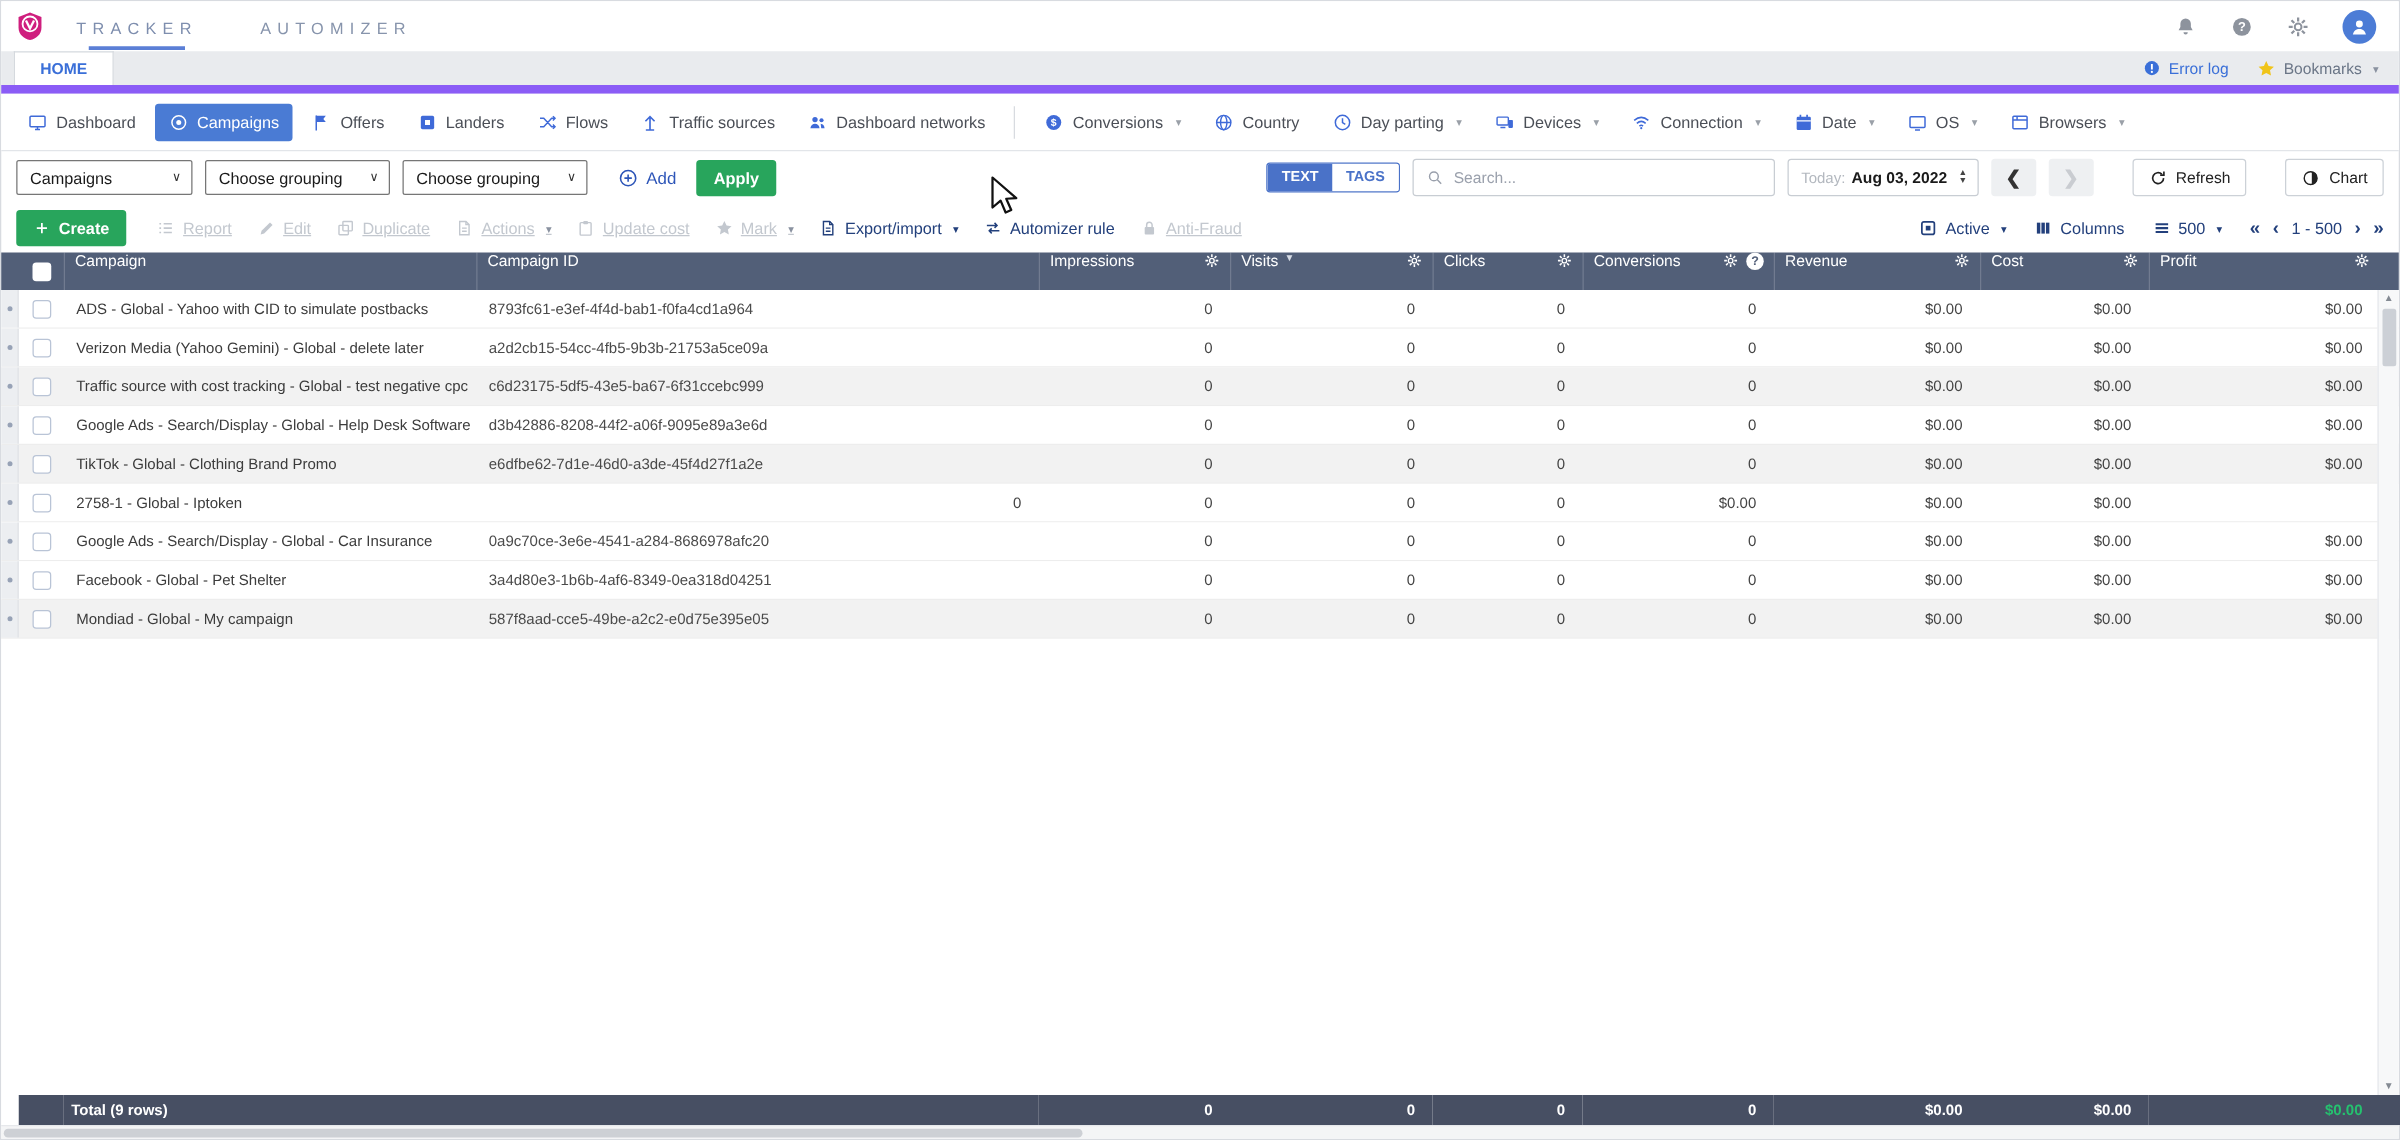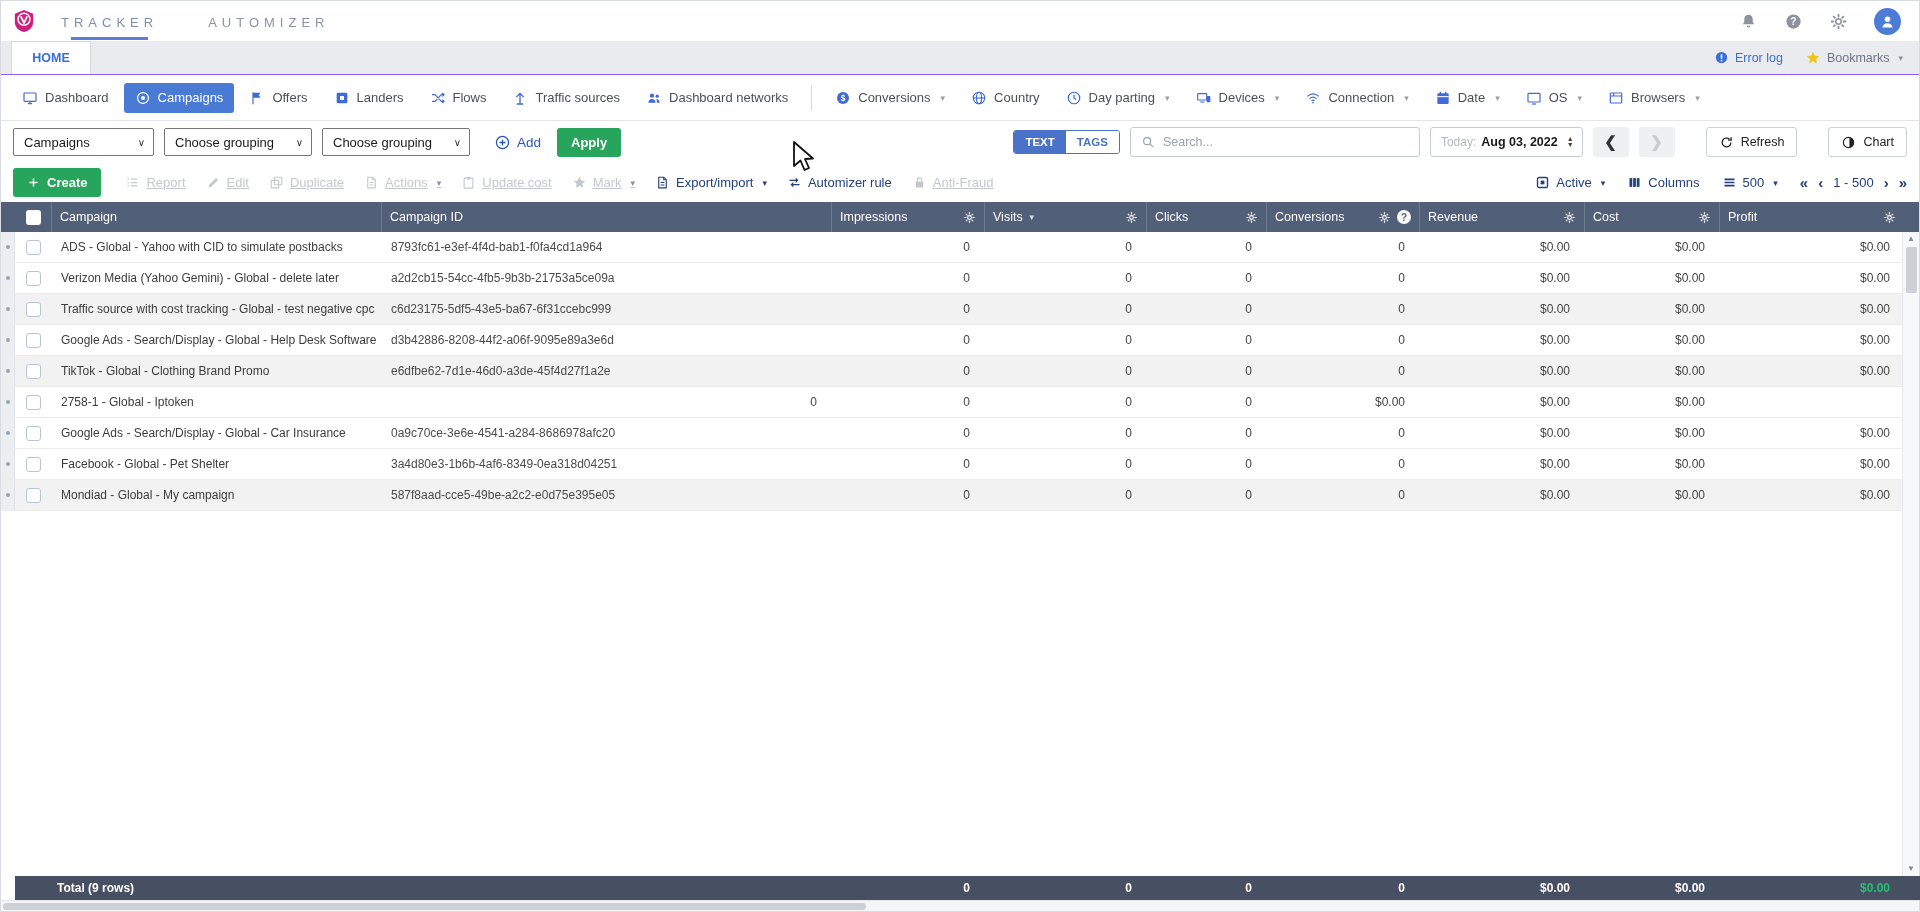--- a/index.html
+++ b/index.html
@@ -14,21 +14,21 @@
   .brandtab { position:relative; font-size:13px; letter-spacing:5px; color:#8794ac; margin-right:42px; padding:12px 4px 10px; cursor:pointer; }
   .brandtab.active { color:#7e8eae; }
   .brandtab.active::after { content:""; position:absolute; left:14px; right:14px; bottom:0; height:3px; background:#5b7fd6; }
   .topspacer { flex:1; }
   .topicons { display:flex; align-items:center; gap:26px; color:#8d939d; }
   .topicons .tbtn { font-size:19px; color:#8d939d; cursor:pointer; line-height:0; }
   .avatar { width:27px; height:27px; border-radius:50%; background:#4c7cd6; display:flex; align-items:center; justify-content:center; cursor:pointer; }
   .avatar svg { width:17px; height:17px; }
 
   
-  .tabrow { height:34px; background:#e9ebee; border-bottom:1px solid #8b5cf6; display:flex; align-items:stretch; flex:0 0 auto; }
+  .tabrow { height:34px; background:#e9ebee; border-bottom:7px solid #8b5cf6; display:flex; align-items:stretch; flex:0 0 auto; }
   .hometab { margin-left:10px; width:80px; background:#fff; border:1px solid #d5d9de; border-bottom:none; display:flex; align-items:center; justify-content:center; font-size:12.5px; font-weight:bold; color:#3a6fd8; cursor:pointer; }
   .tabrow-right { margin-left:auto; display:flex; align-items:center; gap:22px; padding-right:16px; font-size:12.5px; }
   .errorlog { color:#3a6fd8; cursor:pointer; display:flex; align-items:center; gap:6px; }
   .errorlog .ic { font-size:15px; color:#3a6fd8; }
   .bookmarks { color:#6b7687; cursor:pointer; display:flex; align-items:center; gap:6px; }
   .bookmarks .ic { font-size:16px; color:#f0c419; }
   .caret { font-size:9px; color:#8a92a0; margin-left:3px; }
 
   
   .navrow { height:46px; background:#fff; border-bottom:1px solid #e2e5e9; display:flex; align-items:center; padding:0 10px; gap:4px; flex:0 0 auto; }
@@ -78,21 +78,21 @@
   .btn-create .ic { font-size:13px; }
   .arspacer { flex:1; }
   .arright { display:flex; align-items:center; gap:22px; color:#23407c; font-size:13px; }
   .pag { display:flex; align-items:center; gap:10px; font-size:13px; color:#23407c; }
   .pag .pbtn { font-size:15px; font-weight:bold; cursor:pointer; color:#23407c; }
 
   
   .tablewrap { flex:1; display:flex; flex-direction:column; position:relative; min-height:0; }
   .grid { display:grid; grid-template-columns:14px 36px 330px 450px 153px 162px 120px 153px 165px 135px 185px 17px; }
   .thead { background:#525f78; color:#fff; height:30px; flex:0 0 auto; }
-  .thead .hc { display:flex; align-items:center; padding:0 8px; font-size:12.5px; border-left:1px solid rgba(255,255,255,.18); overflow:hidden; white-space:nowrap; }
+  .thead .hc { display:flex; padding:0 8px; font-size:12.5px; border-left:1px solid rgba(255,255,255,.18); overflow:hidden; white-space:nowrap; }
   .thead .hc:first-child, .thead .hc:nth-child(2) { border-left:none; }
   .thead .hgear { margin-left:auto; color:#fff; font-size:13px; cursor:pointer; line-height:0; }
   .thead .hhelp { width:14px; height:14px; border-radius:50%; background:#fff; color:#525f78; font-size:10px; font-weight:bold; display:flex; align-items:center; justify-content:center; margin-left:6px; cursor:pointer; }
   .thead .sort { font-size:8px; margin-left:5px; color:#d7dce6; }
   .hcheck { width:15px; height:15px; background:#fff; border-radius:3px; margin:auto; cursor:pointer; }
   .tbody { flex:0 0 auto; }
   .trow { height:31px; border-bottom:1px solid #ededed; background:#fff; cursor:pointer; }
   .trow:nth-child(3), .trow:nth-child(5), .trow:nth-child(9) { background:#f2f2f2; }
   .gutter { background:#eceef1; border-right:1px solid #dfe2e6; display:flex; align-items:center; justify-content:center; }
   .gutter .dot { width:4px; height:4px; border-radius:50%; background:#97a2b6; }

